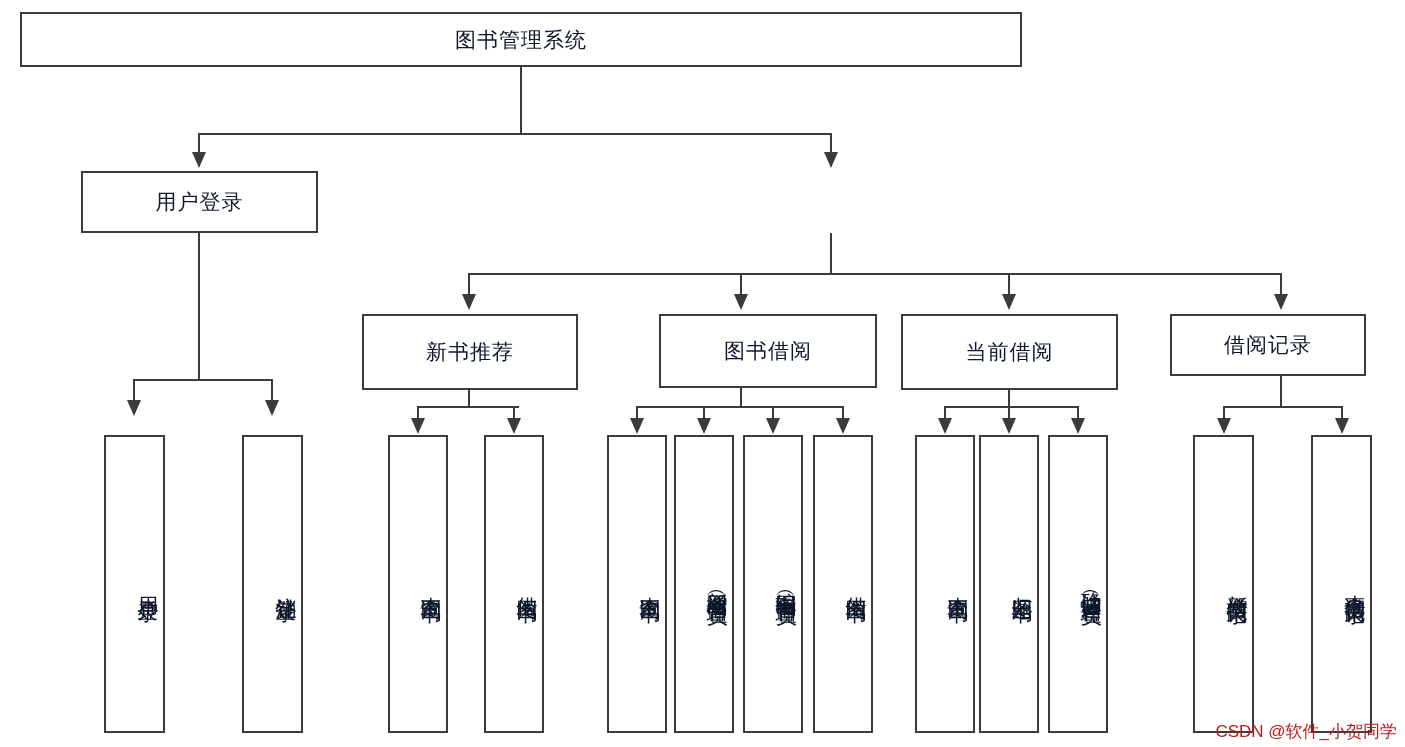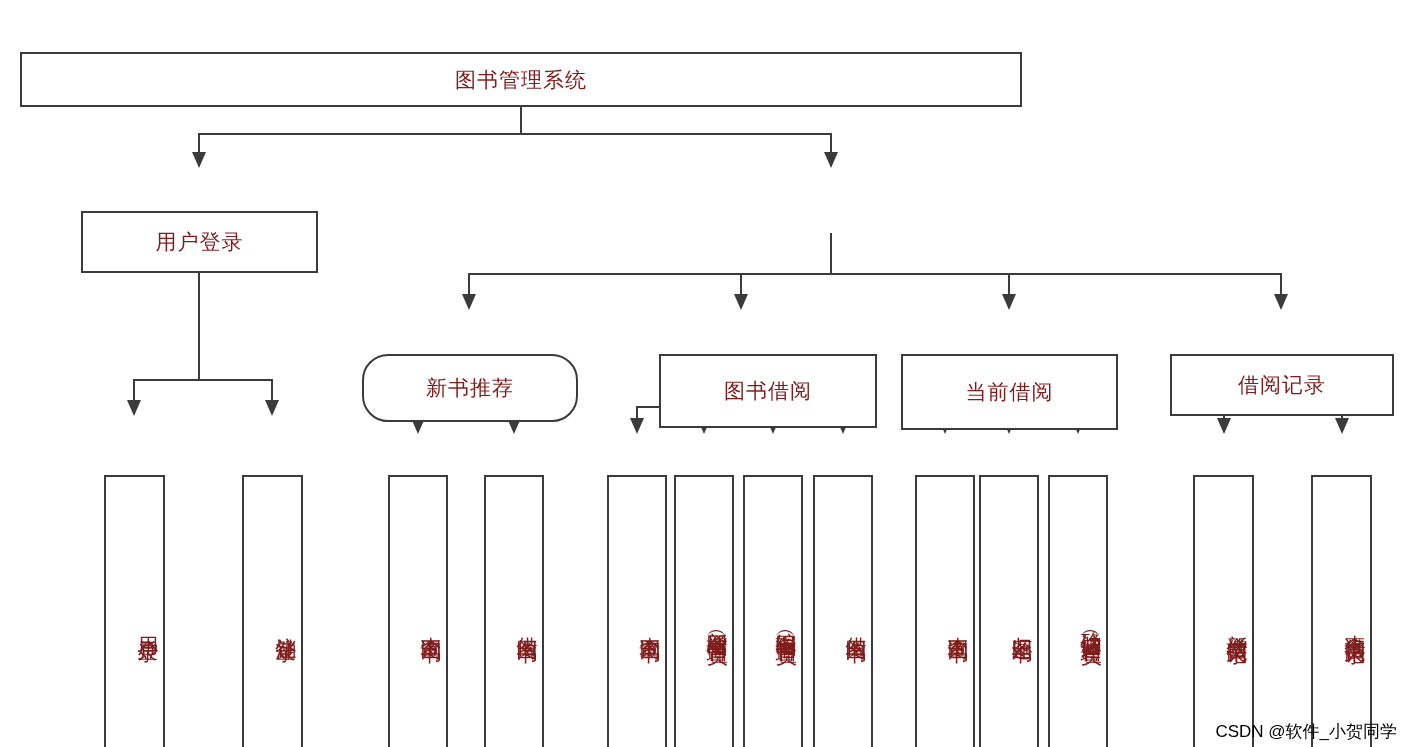--- a/index.html
+++ b/index.html
@@ -18,23 +18,22 @@
     overflow: hidden;
   }
   .node {
     position: absolute;
     box-sizing: border-box;
     background: #ffffff;
     border: 2px solid #3b3b3b;
     display: flex;
     align-items: center;
     justify-content: center;
-    color: #7f1d1d;
+    color: #0f172a;
     z-index: 3;
-    margin-top: 40px;
   }
   .node.horiz {
     font-size: 21px;
     letter-spacing: 1px;
     line-height: 1.1;
   }
   .node.vert {
     writing-mode: vertical-rl;
     text-orientation: upright;
     font-size: 21px;
@@ -66,21 +65,21 @@
     border-left: 7px solid transparent;
     border-right: 7px solid transparent;
     border-top: 16px solid #3b3b3b;
     z-index: 2;
   }
   #watermark {
     position: absolute;
     right: 8px;
     bottom: 4px;
     font-size: 17px;
-    color: #000000;
+    color: #b91c1c;
     white-space: nowrap;
     z-index: 5;
   }
 </style>
 </head>
 <body>
 
 <div id="canvas">
 
   <div class="edge v" style="left:520px; top:67px; height:68px;"></div>
@@ -144,33 +143,33 @@
 
   <div class="node horiz" style="left:20px; top:12px; width:1002px; height:55px;">
     <span>图书管理系统</span>
   </div>
 
   <div class="node horiz" style="left:81px; top:171px; width:237px; height:62px;">
     <span>用户登录</span>
   </div>
 
 
-  <div class="node horiz" style="left:362px; top:314px; width:216px; height:68px;border-radius:26px;">
+  <div class="node horiz" style="left:362px; top:314px; width:216px; height:76px;">
     <span>新书推荐</span>
   </div>
 
   <div class="node horiz" style="left:659px; top:314px; width:218px; height:74px;">
     <span>图书借阅</span>
   </div>
 
   <div class="node horiz" style="left:901px; top:314px; width:217px; height:76px;">
     <span>当前借阅</span>
   </div>
 
-  <div class="node horiz" style="left:1170px; top:314px; width:224px; height:62px;">
+  <div class="node horiz" style="left:1170px; top:314px; width:196px; height:62px;">
     <span>借阅记录</span>
   </div>
 
   <div class="node vert" style="left:104px; top:435px; width:61px; height:298px;">
     <span class="vtext">用户登录</span>
   </div>
 
   <div class="node vert" style="left:242px; top:435px; width:61px; height:298px;">
     <span class="vtext">注销登录</span>
   </div>

